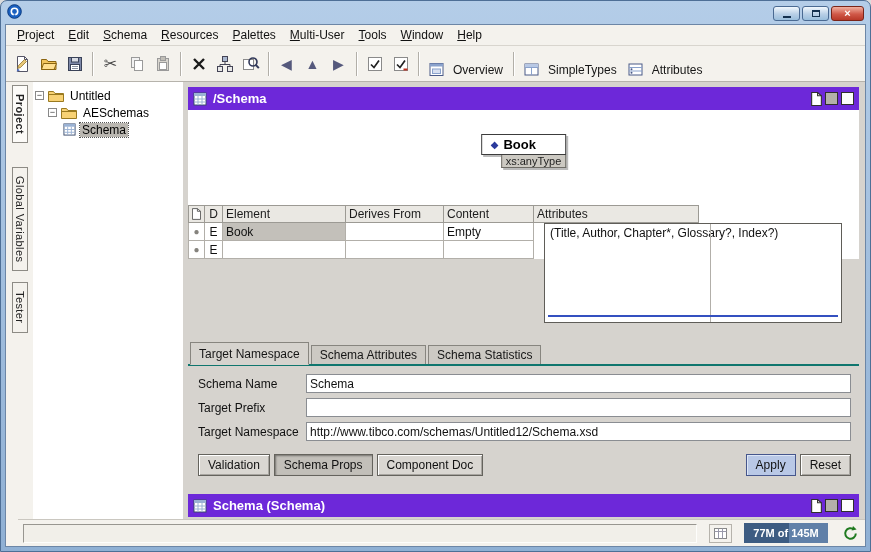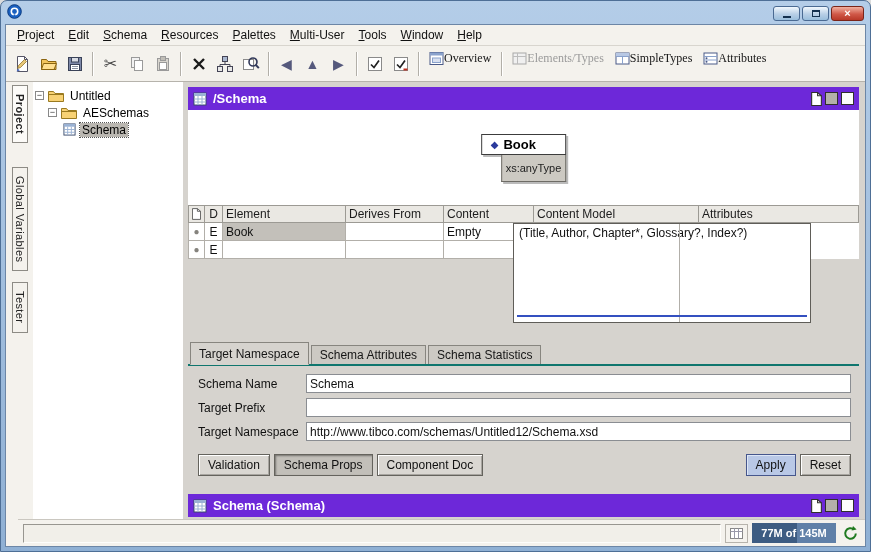--- a/index.html
+++ b/index.html
@@ -26,22 +26,22 @@
              border-bottom:1px solid #d8d5ce; font-size:12px; }
   .menu-item { display:inline-block; padding:2px 7px; color:#111; }
   .menu-item::first-letter { text-decoration:underline; }
   
   .toolbar { flex:0 0 36px; display:flex; align-items:center; padding:0 4px;
              border-bottom:1px solid #b6b3ac; gap:1px; }
   .tbtn { width:25px; height:26px; display:flex; align-items:center; justify-content:center; }
   .tbtn.glyph { font-size:14px; color:#55597c; }
   .tbtn.cut { font-size:16px; color:#444; }
   .tsep { width:1px; height:24px; background:#b2afa8; box-shadow:1px 0 0 #fff; margin:0 4px; }
-  .tbtn-labeled { display:flex; align-items:flex-start; gap:0; height:26px; padding:0 5px;
-                  font-size:12px; color:#161616; white-space:nowrap;font-family:Liberation Serif, serif; }
+  .tbtn-labeled { display:flex; align-items:flex-end; gap:9px; height:26px; padding:0 5px;
+                  font-size:12px; color:#161616; white-space:nowrap; }
   .tbtn-labeled.disabled { color:#9b9b9b; }
   
   .body { flex:1; display:flex; min-height:0; }
   .side-strip { flex:0 0 27px; display:flex; flex-direction:column; align-items:center; padding-top:3px; }
   .vtab { writing-mode:vertical-rl; font-size:11px; letter-spacing:.4px; padding:8px 1px;
           border:1px solid #8d8b85; background:#f4f2ed; color:#222; }
   .vtab.active { background:#fcfbf8; font-weight:bold; }
   .vtab.t2 { margin-top:24px; }
   .vtab.t3 { margin-top:11px; }
   .tree { flex:0 0 150px; background:#fff; padding:5px 2px; font-size:12px; overflow:hidden; }
@@ -61,37 +61,37 @@
   .ph-box.filled { background:#b4b1aa; }
   .ph-box.light { background:#fdfdfb; }
   .center { flex:0 0 232px; position:relative; display:flex; flex-direction:column; }
   .canvas { flex:0 0 95px; background:#fff; position:relative; }
   .node { position:absolute; left:50%; top:24px; transform:translateX(-50%); text-align:center; }
   .node-main { display:flex; align-items:center; gap:5px; background:#fff; border:1px solid #3c3c3c;
                padding:2px 9px; box-shadow:2px 2px 0 rgba(60,60,60,.35); }
   .node-diamond { color:#2a3a9c; font-size:10px; }
   .node-label { font-weight:bold; font-size:13px; color:#000; }
   .node-type { background:#ccc9c2; border:1px solid #6e6c66; border-top:none; font-size:11px;
-               padding:7px 4px; box-shadow:2px 2px 0 rgba(60,60,60,.35); color:#222;margin-left:20px; }
+               padding:0 4px; box-shadow:2px 2px 0 rgba(60,60,60,.35); color:#222;margin-left:20px; }
   .etable { flex:0 0 54px; background:#fff; }
   .thead { display:grid; grid-template-columns:16px 18px 123px 98px 90px 165px 1fr;
            border-left:1px solid #9c9a94; height:18px; }
   .th { background:#eae8e3; border:1px solid #9c9a94; border-left:none; font-size:12px;
         padding:1px 3px; display:flex; align-items:center; overflow:hidden; white-space:nowrap; color:#1c1c1c; }
   .th.c { justify-content:center; }
   .tbody { display:grid; grid-template-columns:16px 18px 123px 98px 90px; width:345px;
            border-left:1px solid #b2afa9; }
   .td { border-right:1px solid #b2afa9; border-bottom:1px solid #b2afa9; font-size:12px;
         padding:1px 3px; height:18px; display:flex; align-items:center; overflow:hidden;
         white-space:nowrap; color:#111; }
   .td.c { justify-content:center; }
   .td.sel { background:#c3c0ba; }
   .bullet { color:#85837d; font-size:10px; }
   .filler { flex:1; background:#d6d3ce; }
-  .bigbox { position:absolute; left:325px; top:113px; width:298px; height:100px;
+  .bigbox { position:absolute; left:356px; top:113px; width:298px; height:100px;
             background:#fff; border:1px solid #5f5d58; z-index:3; }
   .bigbox-text { font-size:12px; padding:2px 5px; color:#111; }
   .bb-div { position:absolute; top:0; bottom:0; left:165px; width:1px; background:#b2afa9; }
   .bb-line { position:absolute; left:3px; right:3px; bottom:5px; height:2px; background:#3450c0; }
   
   .props { flex:1; display:flex; flex-direction:column; min-height:0; }
   .ptabs { display:flex; align-items:flex-end; padding-left:2px; height:22px; }
   .ptab { font-size:12px; background:#ccc9c3; border:1px solid #87857f; border-bottom:none;
           padding:2px 8px; margin-right:2px; position:relative; color:#161616; white-space:nowrap; }
   .ptab.active { background:#d6d3ce; padding:4px 8px 3px; margin-bottom:-1px; z-index:2;
@@ -103,21 +103,21 @@
   .frow input { flex:1; height:19px; border:1px solid #8a8d92; background:#fff;
                 font:12px "Liberation Sans", sans-serif; padding:0 3px; color:#111; }
   .btn-row { display:flex; gap:4px; margin-top:13px; align-items:center; }
   .spacer { flex:1; }
   .btn { font:12px "Liberation Sans", sans-serif; padding:3px 9px; background:#dad7d2;
          border:1px solid #65635d; box-shadow:inset 1px 1px 0 #fff, inset -1px -1px 0 #a8a5a0;
          white-space:nowrap; color:#111; }
   .btn.pressed { background:#c2bfb9; box-shadow:inset 1px 1px 2px rgba(0,0,0,.4); }
   .btn.default-btn { background:#b9c8e6; border-color:#46568c; box-shadow:inset 1px 1px 0 #dde6f6; }
   
-  .statusbar { flex:0 0 27px; display:flex; align-items:center; gap:4px; padding:3px 5px;
+  .statusbar { flex:0 0 27px; display:flex; align-items:center; gap:12px; padding:3px 5px;
                border-top:1px solid #cac7c0;margin-left:12px; }
   .status-field { flex:1; height:19px; background:#f1efe9; border:1px solid;
                   border-color:#989690 #fdfdfb #fdfdfb #989690; }
   .status-mini { width:23px; height:19px; border:1px solid #b6b3ac; display:flex;
                  align-items:center; justify-content:center; background:#f4f2ed; }
   .memory { width:84px; height:20px; background:linear-gradient(90deg,#3d5c82 0 53%,#6080a8 53%);
             color:#fff; font-size:11px; font-weight:bold; display:flex; align-items:center;
             justify-content:center; }
   .gc { width:20px; height:20px; display:flex; align-items:center; justify-content:center; }
 </style>
@@ -245,27 +245,20 @@
       <span class="tsep"></span>
       <span class="tbtn-labeled">
           <svg width="15" height="15" viewBox="0 0 15 15">
             <rect x="1" y="1.5" width="13" height="12" fill="#fff" stroke="#4a5a88"></rect>
             <rect x="1" y="1.5" width="13" height="3" fill="#8aa2cc"></rect>
             <rect x="3.5" y="7" width="8" height="4.5" fill="#d8e0f0" stroke="#8aa2cc"></rect>
           </svg>
           <span>Overview</span>
         </span>
       <span class="tsep"></span>
-      <span class="tbtn-labeled disabled">
-          <svg width="15" height="15" viewBox="0 0 15 15">
-            <rect x="1" y="2" width="13" height="11" fill="#f0f0f0" stroke="#a8a8a8"></rect>
-            <path d="M1 5.5h13M5.5 2v11" stroke="#bcbcbc"></path>
-          </svg>
-          <span>Elements/Types</span>
-        </span>
       <span class="tbtn-labeled">
           <svg width="15" height="15" viewBox="0 0 15 15">
             <rect x="1" y="2" width="13" height="11" fill="#fff" stroke="#4a5a88"></rect>
             <rect x="1" y="2" width="13" height="3.5" fill="#b8c8e4"></rect>
             <path d="M1 5.5h13M7.5 5.5v7.5" stroke="#8aa2cc"></path>
           </svg>
           <span>SimpleTypes</span>
         </span>
       <span class="tbtn-labeled">
           <svg width="15" height="15" viewBox="0 0 15 15">
@@ -348,21 +341,20 @@
               <span class="th c">
                   <svg width="9" height="12" viewBox="0 0 10 13">
                     <path d="M.5 .5h5.5l3.5 3V12.5H.5z" fill="#fff" stroke="#555"></path>
                     <path d="M6 .5v3h3.5" fill="none" stroke="#555"></path>
                   </svg>
                 </span>
               <span class="th c">D</span>
               <span class="th">Element</span>
               <span class="th">Derives From</span>
               <span class="th">Content</span>
-              <span class="th">Content Model</span>
               <span class="th">Attributes</span>
             </div>
             <div class="tbody">
               <span class="td c">
                   <span class="bullet">●</span>
                 </span>
               <span class="td c">E</span>
               <span class="td sel">Book</span>
               <span class="td"></span>
               <span class="td">Empty</span>

